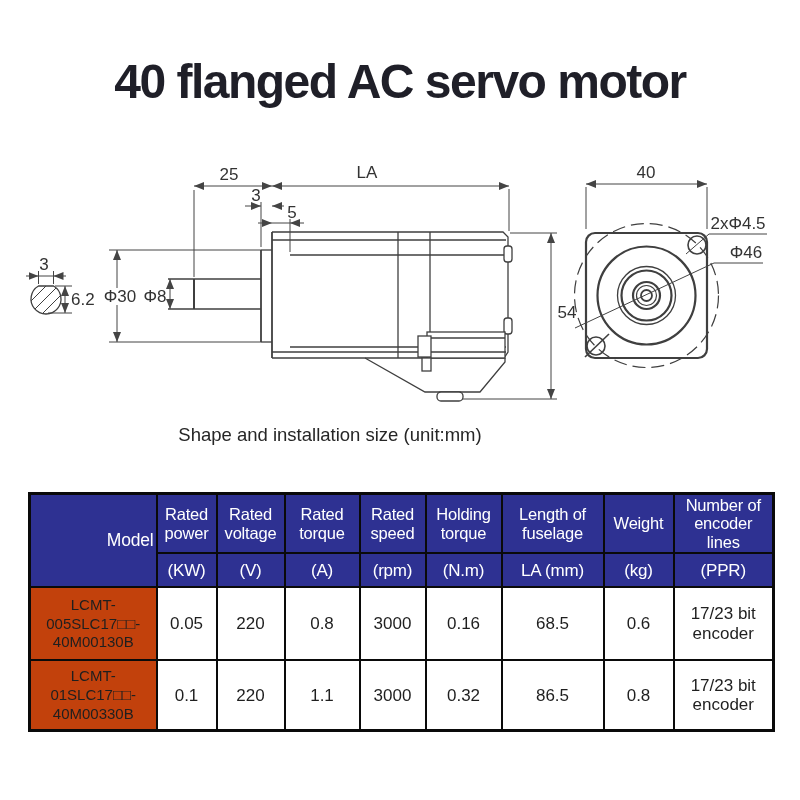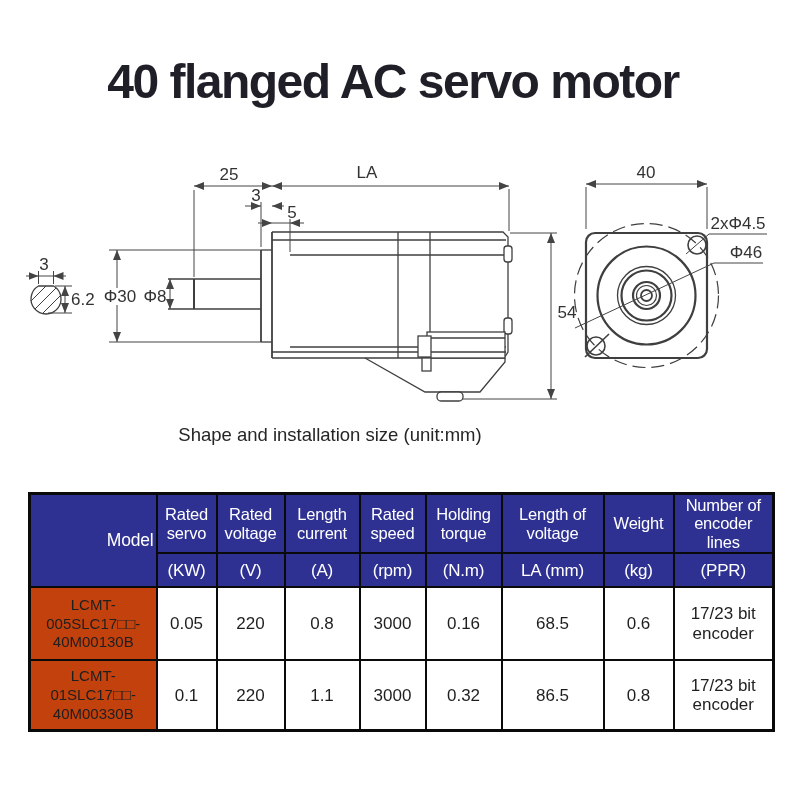--- a/index.html
+++ b/index.html
@@ -1,19 +1,19 @@
 <!DOCTYPE html>
 <html><head>
 <meta charset="utf-8">
 <style>
   html,body{margin:0;padding:0;background:#fff;}
   #page{position:relative;width:800px;height:800px;background:#ffffff;overflow:hidden;
         font-family:"Liberation Sans",sans-serif;}
   
-  #title{position:absolute;left:3px;top:54px;width:780px;text-align:center;
+  #title{position:absolute;left:10px;top:54px;width:780px;text-align:center;
          font-size:48px;font-weight:700;letter-spacing:-1.5px;color:#1f1f28;}
   
   #caption{position:absolute;left:0;top:424px;width:660px;text-align:center;
            font-size:18.5px;color:#262626;}
   
   #drawing{position:absolute;left:0;top:0;width:800px;height:460px;}
   .dimtxt{font-size:17px;fill:#333;font-family:"Liberation Sans",sans-serif;}
   
   #spec-table{position:absolute;left:28px;top:492px;border-collapse:collapse;
               table-layout:fixed;width:744px;border:3px solid #0a0a0a;}
@@ -169,26 +169,26 @@
       <col style="width:75px">
         <col style="width:66px">
         <col style="width:76px">
       <col style="width:102px">
         <col style="width:70px">
         <col style="width:100px">
     </colgroup>
     <thead>
       <tr class="hrow-a">
         <th class="model-h" rowspan="2">Model</th>
-        <th>Rated servo</th>
+        <th>Rated power</th>
         <th>Rated voltage</th>
-        <th>Length current</th>
+        <th>Rated torque</th>
         <th>Rated speed</th>
         <th>Holding torque</th>
-        <th>Length of voltage</th>
+        <th>Length of fuselage</th>
         <th>Weight</th>
         <th>Number of encoder lines</th>
       </tr>
       <tr class="hrow-b">
         <th>(KW)</th>
         <th>(V)</th>
         <th>(A)</th>
         <th>(rpm)</th>
         <th>(N.m)</th>
         <th>LA (mm)</th>

